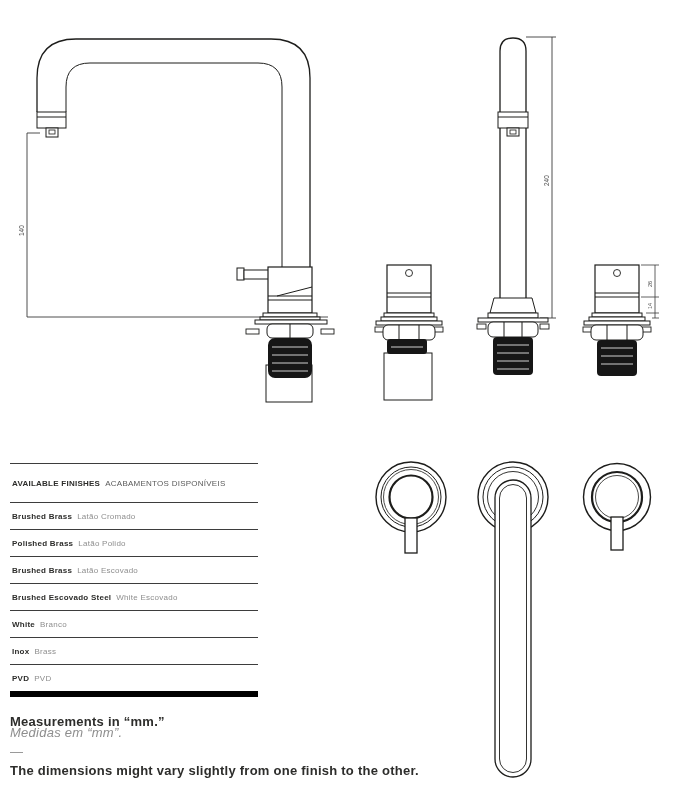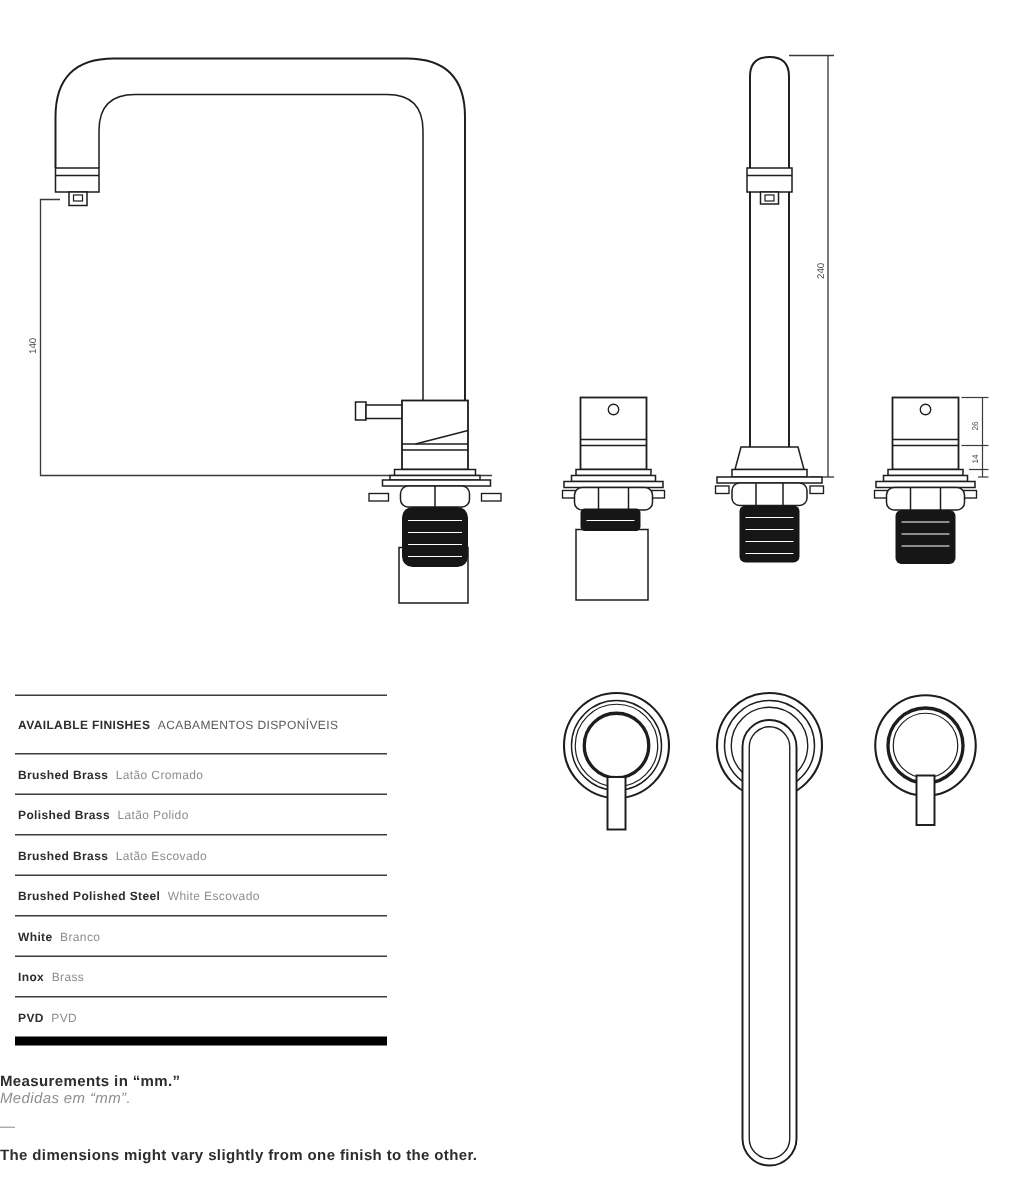--- a/index.html
+++ b/index.html
@@ -21,22 +21,22 @@
     font-size:8px;letter-spacing:.25px;white-space:nowrap;
     padding-left:2px;box-sizing:border-box;
   }
   .ft-row.ft-header{height:39px;}
   .ft-en{font-weight:bold;color:#2d2d2b;margin-right:5px;}
   .ft-pt{color:#8e8e8e;}
   .ft-header .ft-pt{color:#5a5a5a;}
 
   
   #notes{
-    position:absolute;left:0;top:716px;width:420px;
-    font-size:10px;letter-spacing:.25px;line-height:11px;
+    position:absolute;left:10px;top:716px;width:420px;
+    font-size:13px;letter-spacing:.25px;line-height:11px;
   }
   .note-bold{font-weight:bold;color:#2d2d2b;}
   .note-gray{color:#8e8e8e;font-style:italic;}
   .note-dash{color:#8e8e8e;margin:8px 0;}
 </style>
 </head>
 <body>
 
 <div id="canvas">
 
@@ -203,21 +203,21 @@
     </div>
     <div class="ft-row">
       <span class="ft-en">Polished Brass</span>
       <span class="ft-pt">Latão Polido</span>
     </div>
     <div class="ft-row">
       <span class="ft-en">Brushed Brass</span>
       <span class="ft-pt">Latão Escovado</span>
     </div>
     <div class="ft-row">
-      <span class="ft-en">Brushed Polished Steel</span>
+      <span class="ft-en">Brushed Escovado Steel</span>
       <span class="ft-pt">White Escovado</span>
     </div>
     <div class="ft-row">
       <span class="ft-en">White</span>
       <span class="ft-pt">Branco</span>
     </div>
     <div class="ft-row">
       <span class="ft-en">Inox</span>
       <span class="ft-pt">Brass</span>
     </div>

